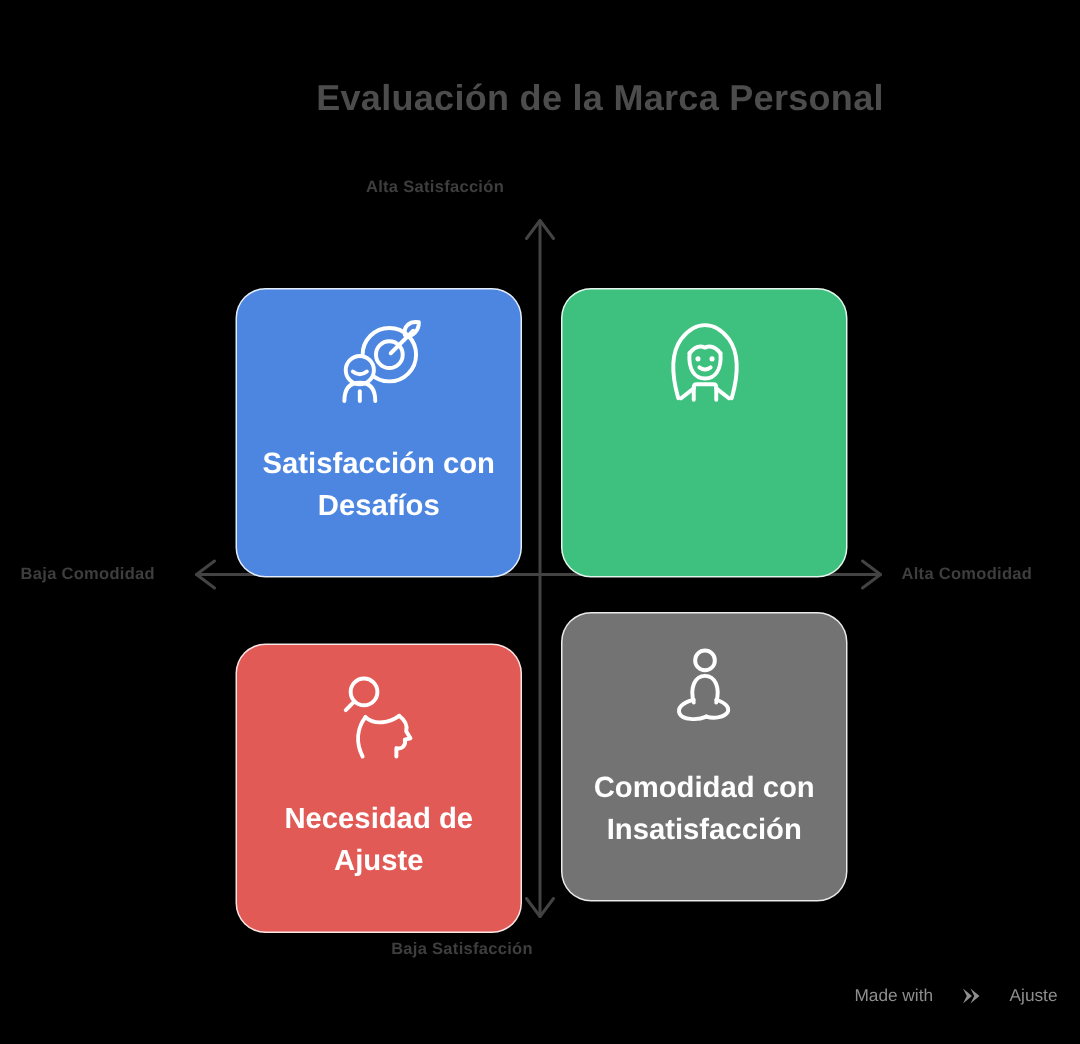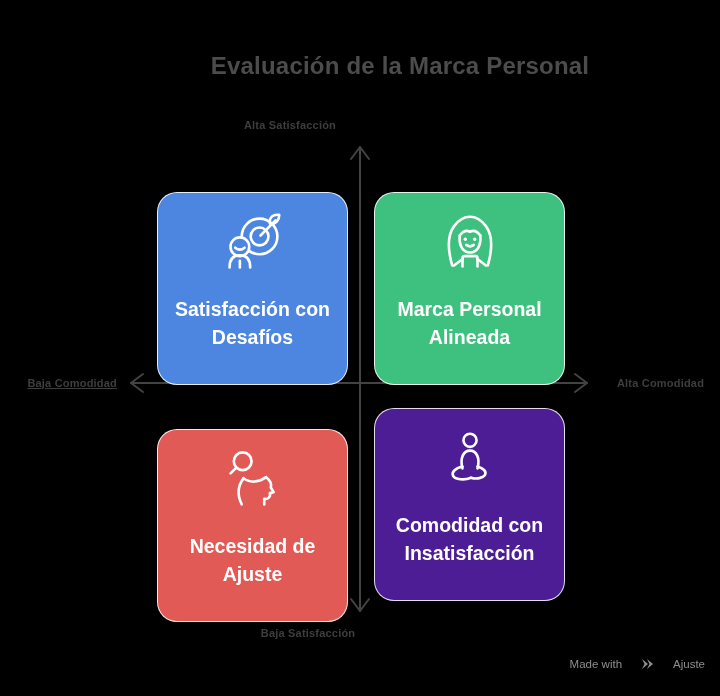--- a/index.html
+++ b/index.html
@@ -9,22 +9,22 @@
   }
   .title{
     position:absolute;top:52px;left:0;width:720px;text-align:center;
     font-size:24px;font-weight:bold;color:#4c4c4c;letter-spacing:.2px;margin:0;padding-left:40px;
   }
   .axis-label{
     position:absolute;font-size:11px;color:#3e3e3e;font-weight:bold;letter-spacing:.2px;
   }
   .axis-top{top:119px;left:0;width:580px;text-align:center;}
   .axis-bottom{top:627px;left:0;width:616px;text-align:center;}
-  .axis-left{top:377px;left:0;width:117px;text-align:right;text-decoration:underline;}
-  .axis-right{top:377px;left:601px;width:119px;text-align:center;}
+  .axis-left{top:377px;left:0;width:117px;text-align:center;}
+  .axis-right{top:377px;left:601px;width:119px;text-align:left;}
   .axes-svg{position:absolute;top:0;left:0;width:720px;height:696px;pointer-events:none;}
   .quadrant{
     position:absolute;width:191px;height:193px;border-radius:20px;
     border:1.5px solid rgba(255,255,255,.85);box-sizing:border-box;
     display:flex;flex-direction:column;align-items:center;padding-top:20px;margin-top:12px;
   }
   .q-tl{left:157px;top:180px;}
   .q-tr{left:374px;top:180px;}
   .q-bl{left:157px;top:417px;}
   .q-br{left:374px;top:396px;}
@@ -84,35 +84,34 @@
       <path class="stroke" d="M13 56 C9 42 7 25 15 14 C21 6 27 4 32 4 C37 4 43 6 49 14 C57 25 55 42 51 56"></path>
       <path class="stroke" d="M21 24 C24 20 28 18 32 20 C36 18 40 20 43 24"></path>
       <path class="stroke" d="M21 24 C20 36 25 42 32 42 C39 42 44 36 43 24"></path>
       <circle class="dot" cx="27" cy="28" r="1.8"></circle>
       <circle class="dot" cx="37" cy="28" r="1.8"></circle>
       <path class="stroke" d="M28 34 Q32 37 36 34"></path>
       <path class="stroke" d="M26 46 L38 46 C39.5 46 40 47 40 48.5 L40 57 M24 57 L24 48.5 C24 47 24.5 46 26 46"></path>
       <path class="stroke" d="M24 49 L15 56"></path>
       <path class="stroke" d="M40 49 L49 56"></path>
     </svg>
-    <div class="qlabel">Marca Personal Alineada</div>
   </div>
 
   <div class="quadrant q-bl" style="background-color: rgb(225, 90, 85); --qcolor: #e15a55;">
     <svg class="qicon" viewBox="0 0 64 64">
       <circle class="stroke" cx="21" cy="12" r="9.5"></circle>
       <path class="stroke" d="M14 19 L8 25"></path>
       <path class="stroke" d="M22 30 C16 38 15 48 20 58"></path>
       <path class="stroke" d="M22 30 C29 36 39 34 46 29"></path>
       <path class="stroke" d="M46 29 C50 32 52 36 51 40 L54 45 L50 46 C51 50 48 53 44 52 L44 58"></path>
     </svg>
     <div class="qlabel">Necesidad de Ajuste</div>
   </div>
 
-  <div class="quadrant q-br" style="background-color: #4c1d95; align-items: center; --qcolor: #d9832e;">
+  <div class="quadrant q-br" style="background-color: #737373; align-items: center; --qcolor: #d9832e;">
     <svg class="qicon" viewBox="0 0 64 64">
       <circle class="stroke" cx="32" cy="12" r="7"></circle>
       <path class="stroke" d="M24 42 C21 31 25 23 32 23 C39 23 43 31 40 42"></path>
       <path class="stroke" d="M24 40 C16 42 12 46 14 50 C16 54 26 55 33 52"></path>
       <path class="stroke" d="M40 40 C46 42 50 45 48 49 C46 52 39 54 33 52"></path>
     </svg>
     <div class="qlabel">Comodidad con Insatisfacción</div>
   </div>
 
   <div class="watermark">

